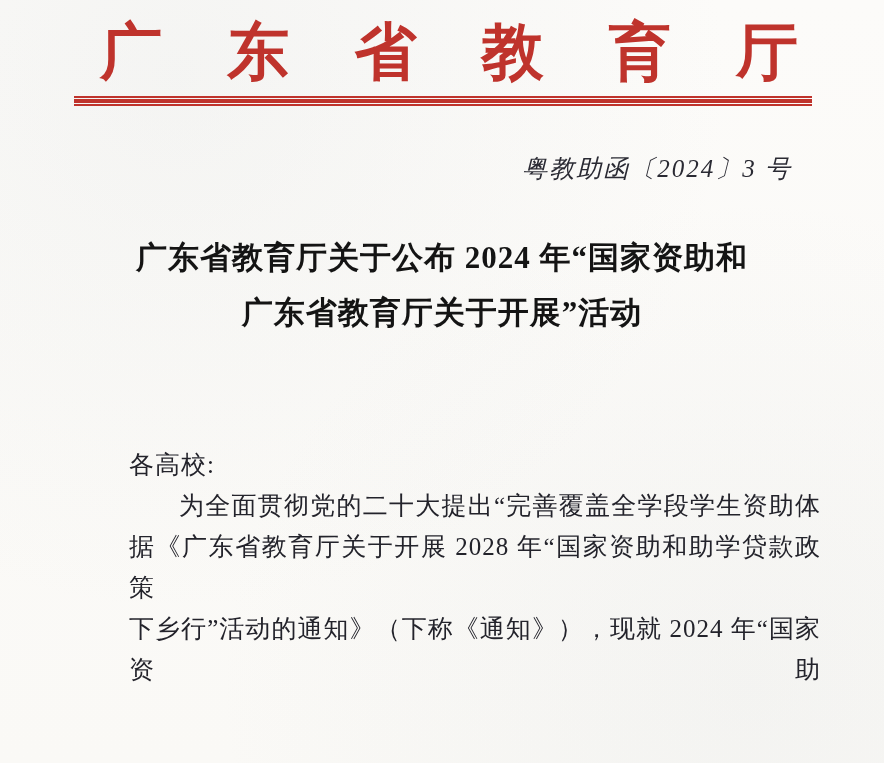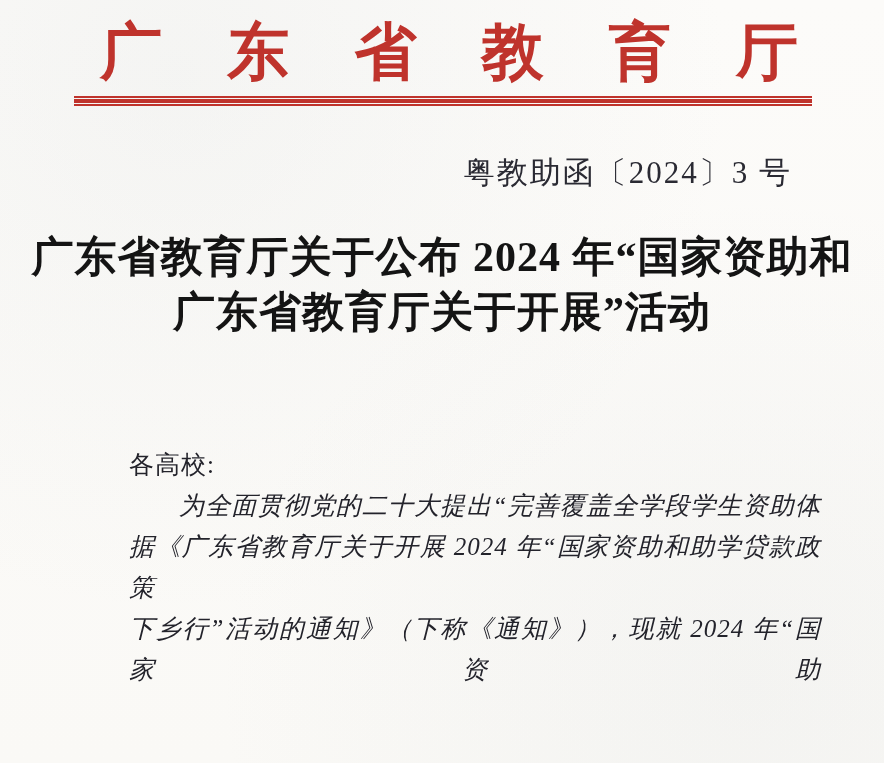--- a/index.html
+++ b/index.html
@@ -39,48 +39,49 @@
       rgba(0,0,0,0) 2px, rgba(0,0,0,0) 3px,
       #bf332c 3px, #bf332c 7px,
       rgba(0,0,0,0) 7px, rgba(0,0,0,0) 8px,
       #bf332c 8px, #bf332c 10px);
   }
 
   
   .doc-number {
     position: absolute;
     top: 152px; right: 92px;
-    font-size: 31px;
+    font-size: 25px;
     letter-spacing: 2px;
     color: #2a2a33;
+    font-style: italic;
   }
 
   
   .doc-title {
     position: absolute;
     left: 0; top: 230px; width: 884px;
     text-align: center;
-    font-size: 42px;
+    font-size: 31px;
     font-weight: bold;
     line-height: 55px;
     color: #141414;
     letter-spacing: 1px;
   }
 
   
   .doc-body {
     position: absolute;
     left: 112px; top: 444px; width: 692px;
     font-size: 25px;
     line-height: 41px;
     color: #23232b;
     letter-spacing: 1px;
   }
   .pline { width: 100%; margin-left: 17px; }
-  .pline.justify { text-align: justify; text-align-last: justify; font-style: italic; }
+  .pline.justify { text-align: justify; text-align-last: justify; }
   .pline.indent { text-indent: 2em; }
 </style>
 </head>
 <body>
 
 <div class="page">
 
   <div class="agency">
     <span>广</span>
     <span>东</span>
@@ -95,18 +96,18 @@
   <div class="doc-number">粤教助函〔2024〕3 号</div>
 
   <div class="doc-title">
     <div>广东省教育厅关于公布 2024 年“国家资助和</div>
     <div>广东省教育厅关于开展”活动</div>
   </div>
 
   <div class="doc-body">
     <div class="pline">各高校:</div>
     <div class="pline indent justify">为全面贯彻党的二十大提出“完善覆盖全学段学生资助体</div>
-    <div class="pline justify">据《广东省教育厅关于开展 2024 年“国家资助和助学贷款政策</div>
+    <div class="pline justify">据《广东省教育厅关于开展 2028 年“国家资助和助学贷款政策</div>
     <div class="pline justify">下乡行”活动的通知》（下称《通知》），现就 2024 年“国家资助</div>
 
   </div>
 
 </div>
 
 </body></html>

